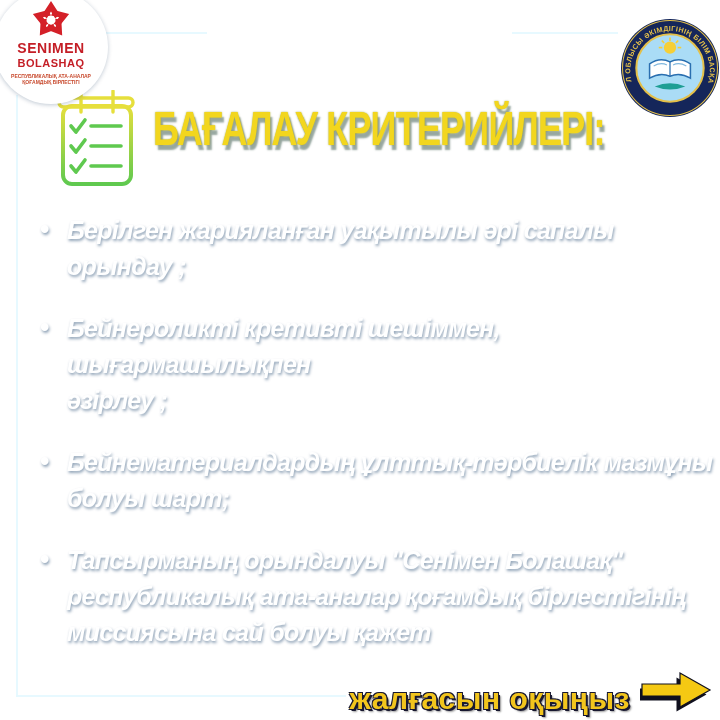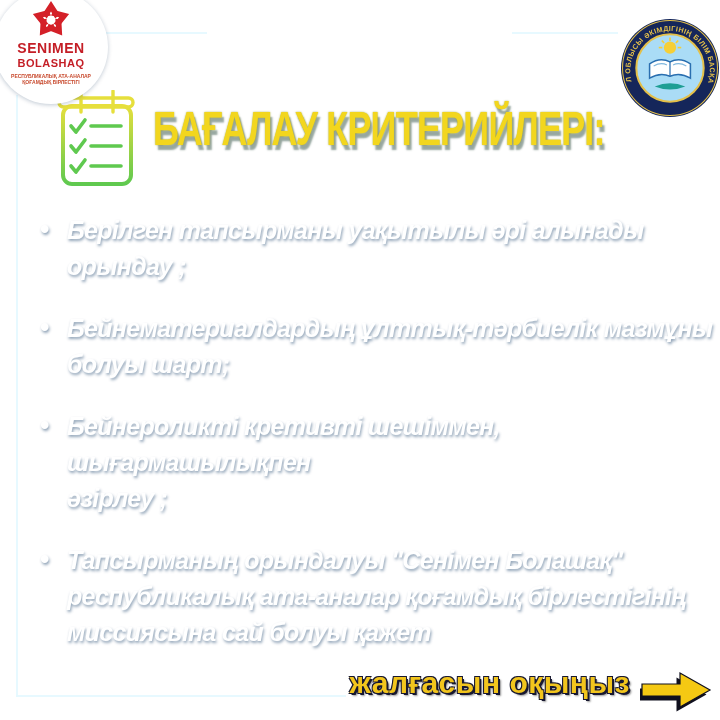--- a/index.html
+++ b/index.html
@@ -56,21 +56,21 @@
     position:relative;padding-left:27px;margin-bottom:26px;
     color:#fff;font-weight:bold;font-style:italic;font-size:25px;letter-spacing:-.7px;
     line-height:36px;white-space:pre-line;
     text-shadow:1px 2px 3px rgba(8,50,95,.45);
   }
   .bullet::before{
     content:"\2022";position:absolute;left:0;top:-1px;font-style:normal;font-size:27px;color:#fff;
   }
 
   
-  .footer{position:absolute;right:4px;bottom:0;display:flex;align-items:flex-start;gap:10px;z-index:4;}
+  .footer{position:absolute;right:4px;bottom:0;display:flex;align-items:flex-end;gap:10px;z-index:4;}
   .read-more{
     color:#f2c51d;font-weight:bold;font-size:30px;letter-spacing:.5px;white-space:nowrap;
     text-shadow:2px 2px 0 #181830,-1px -1px 0 #181830,1px -1px 0 #181830,-1px 1px 0 #181830,3px 3px 2px rgba(0,0,0,.4);
     padding-bottom:4px;
   }
   .arrow-wrap{margin-bottom:2px;}
 </style>
 </head>
 <body>
 
@@ -150,25 +150,25 @@
       <path d="M14,76 l5,6 l9,-12"></path>
       <line x1="34" y1="36" x2="64" y2="36"></line>
       <line x1="34" y1="56" x2="64" y2="56"></line>
       <line x1="34" y1="76" x2="64" y2="76"></line>
     </g>
   </svg>
 
   <div class="page-title">БАҒАЛАУ КРИТЕРИЙЛЕРІ:</div>
 
   <div class="bullets">
-    <div class="bullet">Берілген тапсырманы уақытылы әрі алынады орындау ;</div>
+    <div class="bullet">Берілген жарияланған уақытылы әрі сапалы орындау ;</div>
+    <div class="bullet">Бейнероликті кретивті шешіммен, шығармашылықпен
+әзірлеу ;</div>
     <div class="bullet">Бейнематериалдардың ұлттық-тәрбиелік мазмұны
 болуы шарт;</div>
-    <div class="bullet">Бейнероликті кретивті шешіммен, шығармашылықпен
-әзірлеу ;</div>
     <div class="bullet">Тапсырманың орындалуы "Сенімен Болашақ"
 республикалық ата-аналар қоғамдық бірлестігінің
 миссиясына сай болуы қажет</div>
   </div>
 
   <div class="footer">
     <span class="read-more">жалғасын оқыңыз</span>
     <span class="arrow-wrap">
       <svg width="76" height="48" viewBox="0 0 76 48">
         <path d="M2,18 h38 v-11 l30,17 -30,17 v-11 h-38 z" fill="#10101e" transform="translate(-3.5,4.5)"></path>

